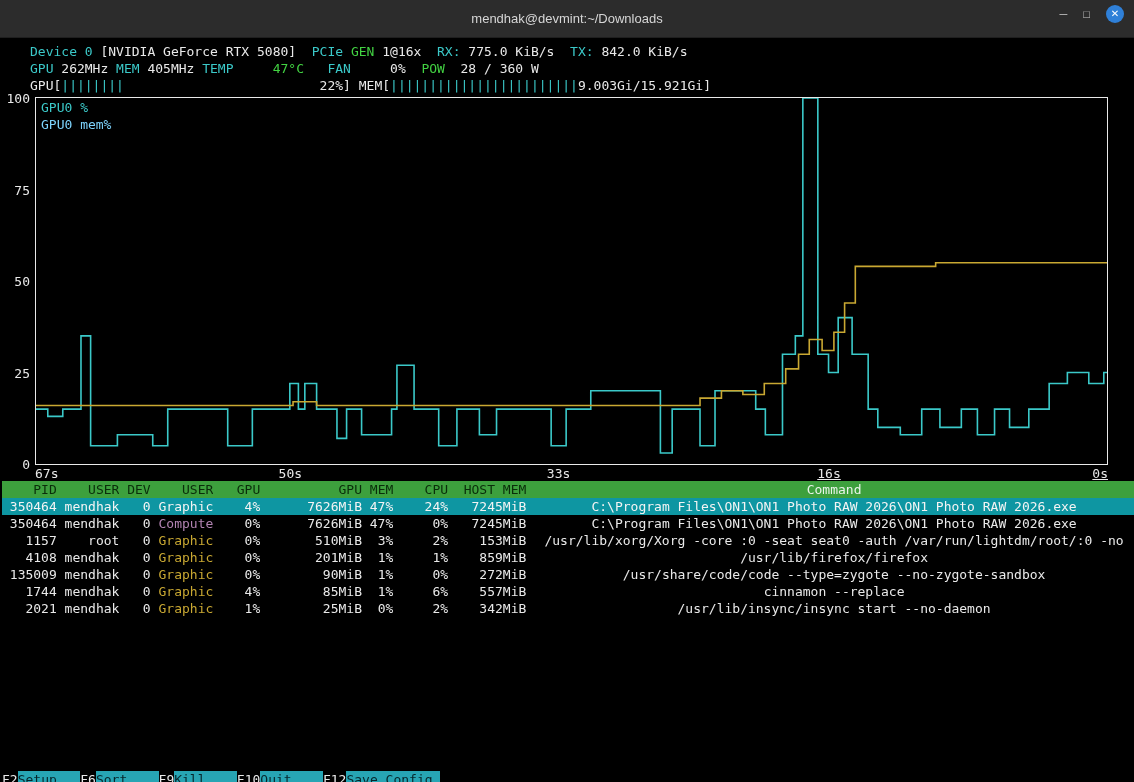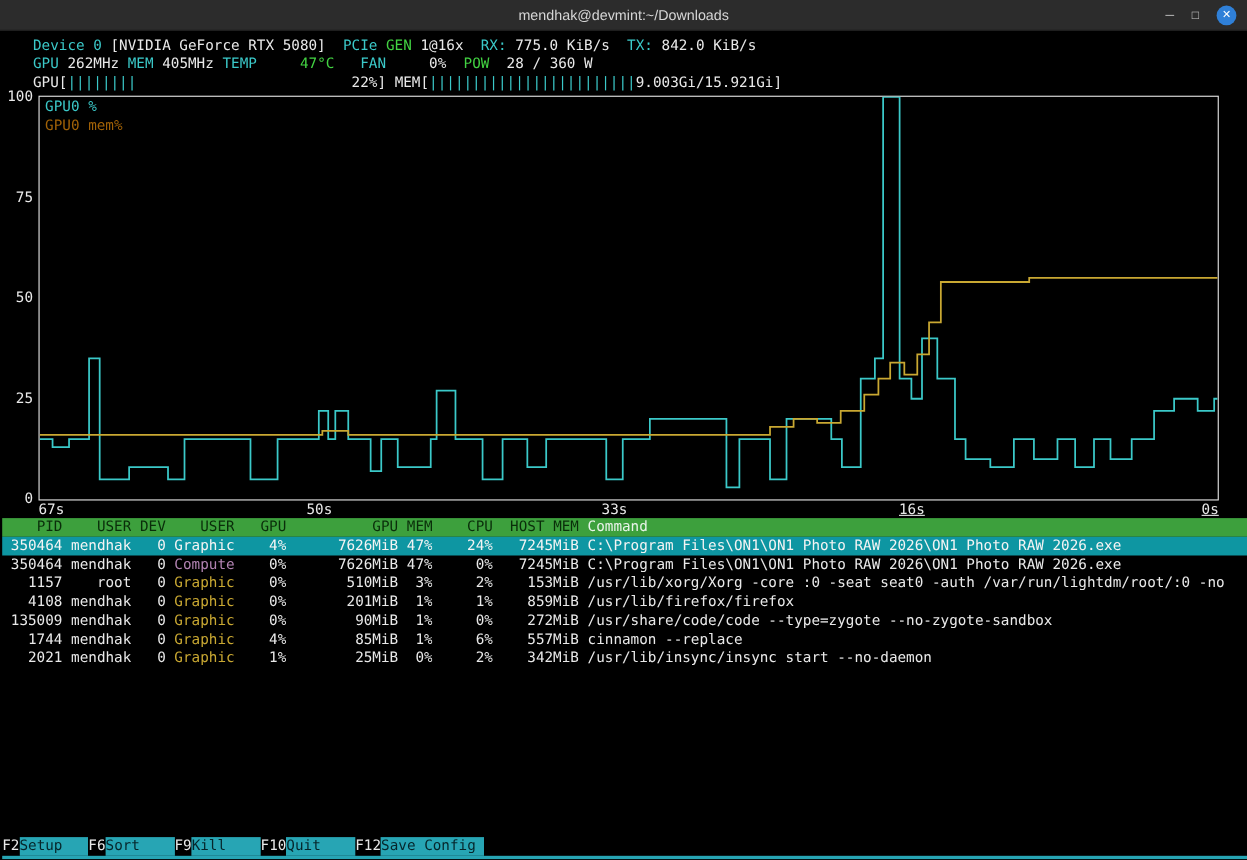--- a/index.html
+++ b/index.html
@@ -4,21 +4,21 @@
 <style>
   * { box-sizing: border-box; }
   html,body { margin:0; padding:0; }
   body {
     width:1134px; height:782px; overflow:hidden;
     background:#000;
     font-family:"DejaVu Sans Mono", monospace;
   }
   
   .titlebar {
-    height:28px; background:#2c2c2c; position:relative;
+    height:38px; background:#2c2c2c; position:relative;
     display:flex; align-items:center; justify-content:center;
     font-family:"Liberation Sans", sans-serif; font-size:13px; color:#d6d6d6;
     border-bottom:1px solid #1f1f1f;
   }
   .win-controls { position:absolute; right:10px; top:0; height:28px; display:flex; align-items:center; gap:16px; }
   .wc-glyph { color:#c9c9c9; font-size:11px; line-height:11px; cursor:default; }
   .close-btn {
     width:18px; height:18px; border-radius:50%; background:#2f80d8; color:#fff;
     display:flex; align-items:center; justify-content:center; font-size:10px; line-height:10px;
   }
@@ -37,21 +37,21 @@
   .xaxis { position:relative; margin:0 26px 0 33px; height:16px; }
   .xlabel { position:absolute; top:0; color:var(--fg); }
   
   .ptable { width:100%; }
   .trow, .thead-row {
     display:grid; height:17px; line-height:17px; white-space:pre; overflow:hidden;
   }
   .trow { grid-template-columns:7ch 8ch 4ch 8ch 6ch 13ch 4ch 7ch 10ch 1fr; }
   .thead-row { grid-template-columns:7ch 8ch 4ch 8ch 6ch 17ch 7ch 10ch 1fr; background:var(--header_bg); color:var(--header_fg); }
   .cell { text-align:right; overflow:hidden; }
-  .cmd { text-align:left; padding-left:1ch; }
+  .cmd { text-align:center; padding-left:1ch; }
   .trow.selected { background:var(--selected_bg); color:var(--selected_fg); }
   .spacer { flex:1; }
   
   .fbar { height:17px; display:flex; white-space:pre; }
   .fkey { color:var(--fg); }
   .flabel { background:var(--footer_bg); color:var(--footer_fg); }
   .bottom-strip { height:3px; background:var(--footer_bg); }
 </style>
 </head>
 <body>
@@ -76,21 +76,21 @@
   <div class="chart-wrap">
     <div>
         <div class="ylabel" style="top: 0%; margin-left: 47px;">100</div>
         <div class="ylabel" style="top: 25%;">75</div>
         <div class="ylabel" style="top: 50%;">50</div>
         <div class="ylabel" style="top: 75%;">25</div>
         <div class="ylabel" style="top: 100%;">0</div>
       </div>
     <div class="chart-legend">
         <div style="color: rgb(59, 201, 201);">GPU0 %</div>
-        <div style="color: #a16207;">GPU0 mem%</div>
+        <div style="color: #7dd3fc;">GPU0 mem%</div>
       </div>
     <div class="chart-plot">
         <svg viewBox="0 0 1000 360" preserveAspectRatio="none" style="width: 100%; height: 100%; display: block;">
           <path d="M0.0 306.0H11.0V313.2H25.0V306.0H42.0V234.0H51.0V342.0H76.0V331.2H109.0V342.0H123.0V306.0H179.0V342.0H202.0V306.0H237.0V280.8H245.0V306.0H251.0V280.8H262.0V306.0H281.0V334.8H290.0V306.0H304.0V331.2H332.0V306.0H337.0V262.8H353.0V306.0H376.0V342.0H393.0V306.0H414.0V331.2H430.0V306.0H481.0V342.0H495.0V306.0H518.0V288.0H583.0V349.2H594.0V306.0H620.0V342.0H634.0V288.0H672.0V306.0H681.0V331.2H697.0V252.0H709.0V234.0H716.0V0.0H730.0V252.0H740.0V270.0H749.0V216.0H762.0V252.0H777.0V306.0H786.0V324.0H807.0V331.2H827.0V306.0H844.0V324.0H864.0V306.0H879.0V331.2H895.0V306.0H909.0V324.0H927.0V306.0H946.0V280.8H963.0V270.0H983.0V280.8H997.0V270.0H1000" fill="none" stroke="#3bc9c9" stroke-width="1.6" vector-effect="non-scaling-stroke"></path>
           <path d="M0.0 302.4H240.0V298.8H262.0V302.4H600.0V302.4H620.0V295.2H640.0V288.0H660.0V291.6H680.0V280.8H700.0V266.4H712.0V252.0H722.0V237.6H734.0V248.4H745.0V230.4H755.0V201.6H765.0V165.6H840.0V162.0H990.0V162.0H1000" fill="none" stroke="#c9a832" stroke-width="1.6" vector-effect="non-scaling-stroke"></path>
         </svg>
       </div>
   </div>
   <div class="xaxis">
       <span class="xlabel" style="left: 0%;">67s</span>

